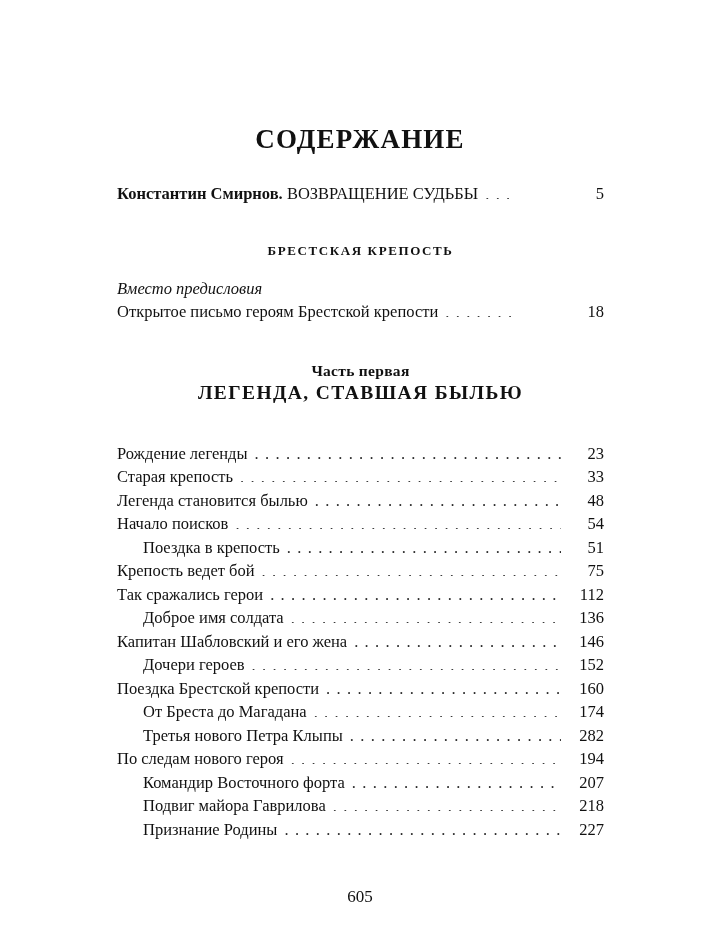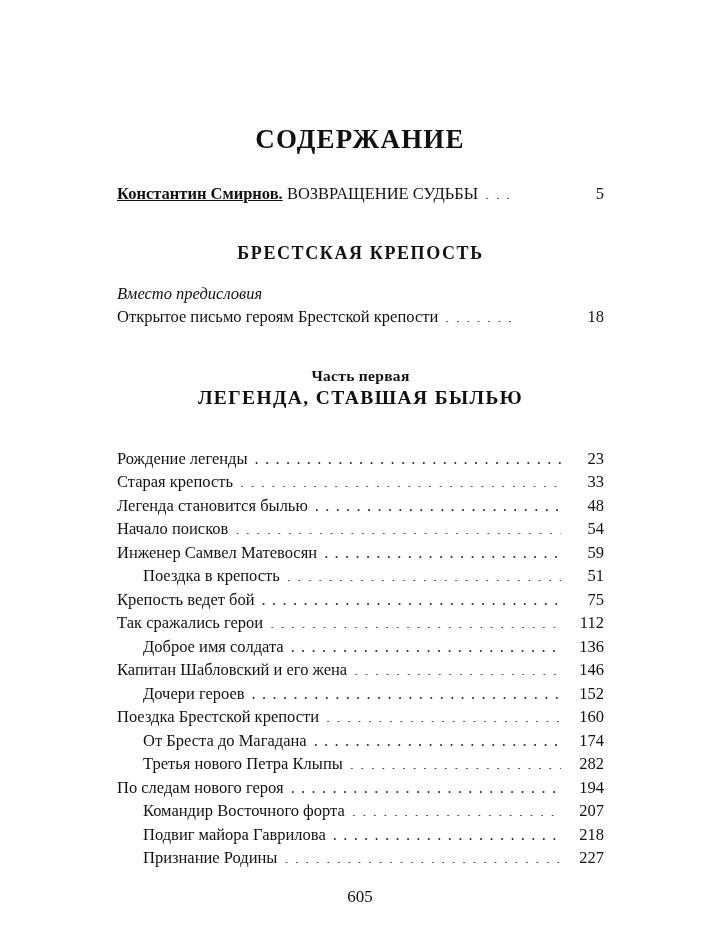--- a/index.html
+++ b/index.html
@@ -79,37 +79,37 @@
     padding-left: 9px;
     font-size: 16.5px;
   }
 
   
   .toc-line.indent-1 .label { padding-left: 26px; }
 
   .toc-line.first-entry {
     font-size: 16.5px;
   }
-  .toc-line.first-entry .label .bold { font-weight: bold; text-decoration: underline; }
+  .toc-line.first-entry .label .bold { font-weight: bold; }
   .toc-line.first-entry .leader::before {
     content: ". . .";
     letter-spacing: 1.1px;
   }
   .toc-line.first-entry .page-num { flex: 0 0 44px; }
 
   .toc-line.short-leader .leader::before {
     content: ". . . . . . .";
     letter-spacing: 1.1px;
   }
 
   
   .section-head {
     text-align: center;
     font-weight: bold;
-    font-size: 18px;
+    font-size: 13px;
     letter-spacing: 1.6px;
   }
   .part-label {
     text-align: center;
     font-weight: bold;
     font-size: 15.5px;
     letter-spacing: 0.3px;
   }
   .part-title {
     text-align: center;
@@ -191,25 +191,20 @@
         <div class="toc-line">
           <span class="label">Легенда становится былью</span>
           <span class="leader"></span>
           <span class="page-num">48</span>
         </div>
         <div class="toc-line">
           <span class="label">Начало поисков</span>
           <span class="leader"></span>
           <span class="page-num">54</span>
         </div>
-        <div class="toc-line">
-          <span class="label">Инженер Самвел Матевосян</span>
-          <span class="leader"></span>
-          <span class="page-num">59</span>
-        </div>
         <div class="toc-line indent-1">
           <span class="label">Поездка в крепость</span>
           <span class="leader"></span>
           <span class="page-num">51</span>
         </div>
         <div class="toc-line">
           <span class="label">Крепость ведет бой</span>
           <span class="leader"></span>
           <span class="page-num">75</span>
         </div>

